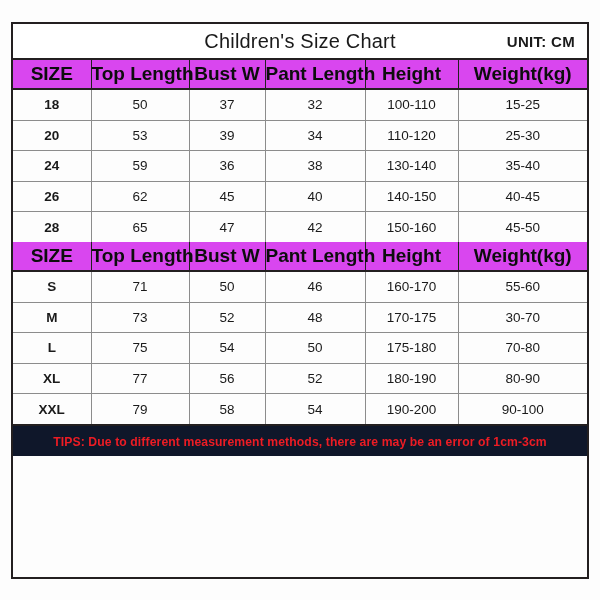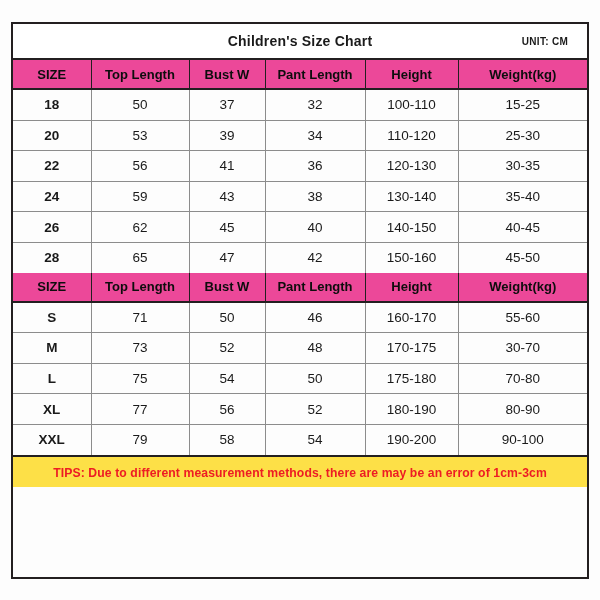--- a/index.html
+++ b/index.html
@@ -46,43 +46,43 @@
     height: 34px;
     background: #ffffff;
     border-bottom: 2px solid #231f20;
     padding: 0;
     position: relative;
   }
   .adult-title-row td {
     border-top: 2px solid #231f20;
   }
   .title-text {
-    font-size: 14px;
-    font-weight: bold;
+    font-size: 20px;
+    font-weight: normal;
     color: #1a1a1a;
     text-align: center;
     letter-spacing: 0.2px;
     line-height: 34px;
   }
   .unit-text {
     position: absolute;
-    right: 19px;
+    right: 12px;
     top: 50%;
     transform: translateY(-50%);
-    font-size: 10px;
+    font-size: 15px;
     font-weight: bold;
     color: #1a1a1a;
     letter-spacing: 0.3px;
   }
 
   
   .col-head th {
-    background: #ec4899;
+    background: #d946ef;
     color: #0d0d0d;
-    font-size: 13px;
+    font-size: 19px;
     font-weight: bold;
     height: 28px;
     text-align: center;
     border-right: 1px solid #231f20;
     border-bottom: 2px solid #231f20;
     padding: 0;
     white-space: nowrap;
     margin-top: 45px;
   }
   .col-head th:last-child { border-right: none; }
@@ -100,21 +100,21 @@
     white-space: nowrap;
   }
   .data-row td:last-child { border-right: none; }
   .data-row td.size-cell { font-weight: bold; }
   .data-row.last-row td { border-bottom: none; }
 
   
   .tips-row td {
     height: 30px;
     text-align: center;
-    background: #fde047;
+    background: #0f172a;
     border-top: 2px solid #231f20;
     padding: 0;
   }
   .tips-text {
     font-size: 12.2px;
     font-weight: bold;
     color: #ed1c24;
     letter-spacing: 0.1px;
   }
 
@@ -169,31 +169,23 @@
         </tr>
         <tr class="data-row">
           <td class="size-cell">20</td>
           <td>53</td>
           <td>39</td>
           <td>34</td>
           <td>110-120</td>
           <td>25-30</td>
         </tr>
         <tr class="data-row">
-          <td class="size-cell">22</td>
-          <td>56</td>
-          <td>41</td>
-          <td>36</td>
-          <td>120-130</td>
-          <td>30-35</td>
-        </tr>
-        <tr class="data-row">
           <td class="size-cell">24</td>
           <td>59</td>
-          <td>43</td>
+          <td>36</td>
           <td>38</td>
           <td>130-140</td>
           <td>35-40</td>
         </tr>
         <tr class="data-row">
           <td class="size-cell">26</td>
           <td>62</td>
           <td>45</td>
           <td>40</td>
           <td>140-150</td>

